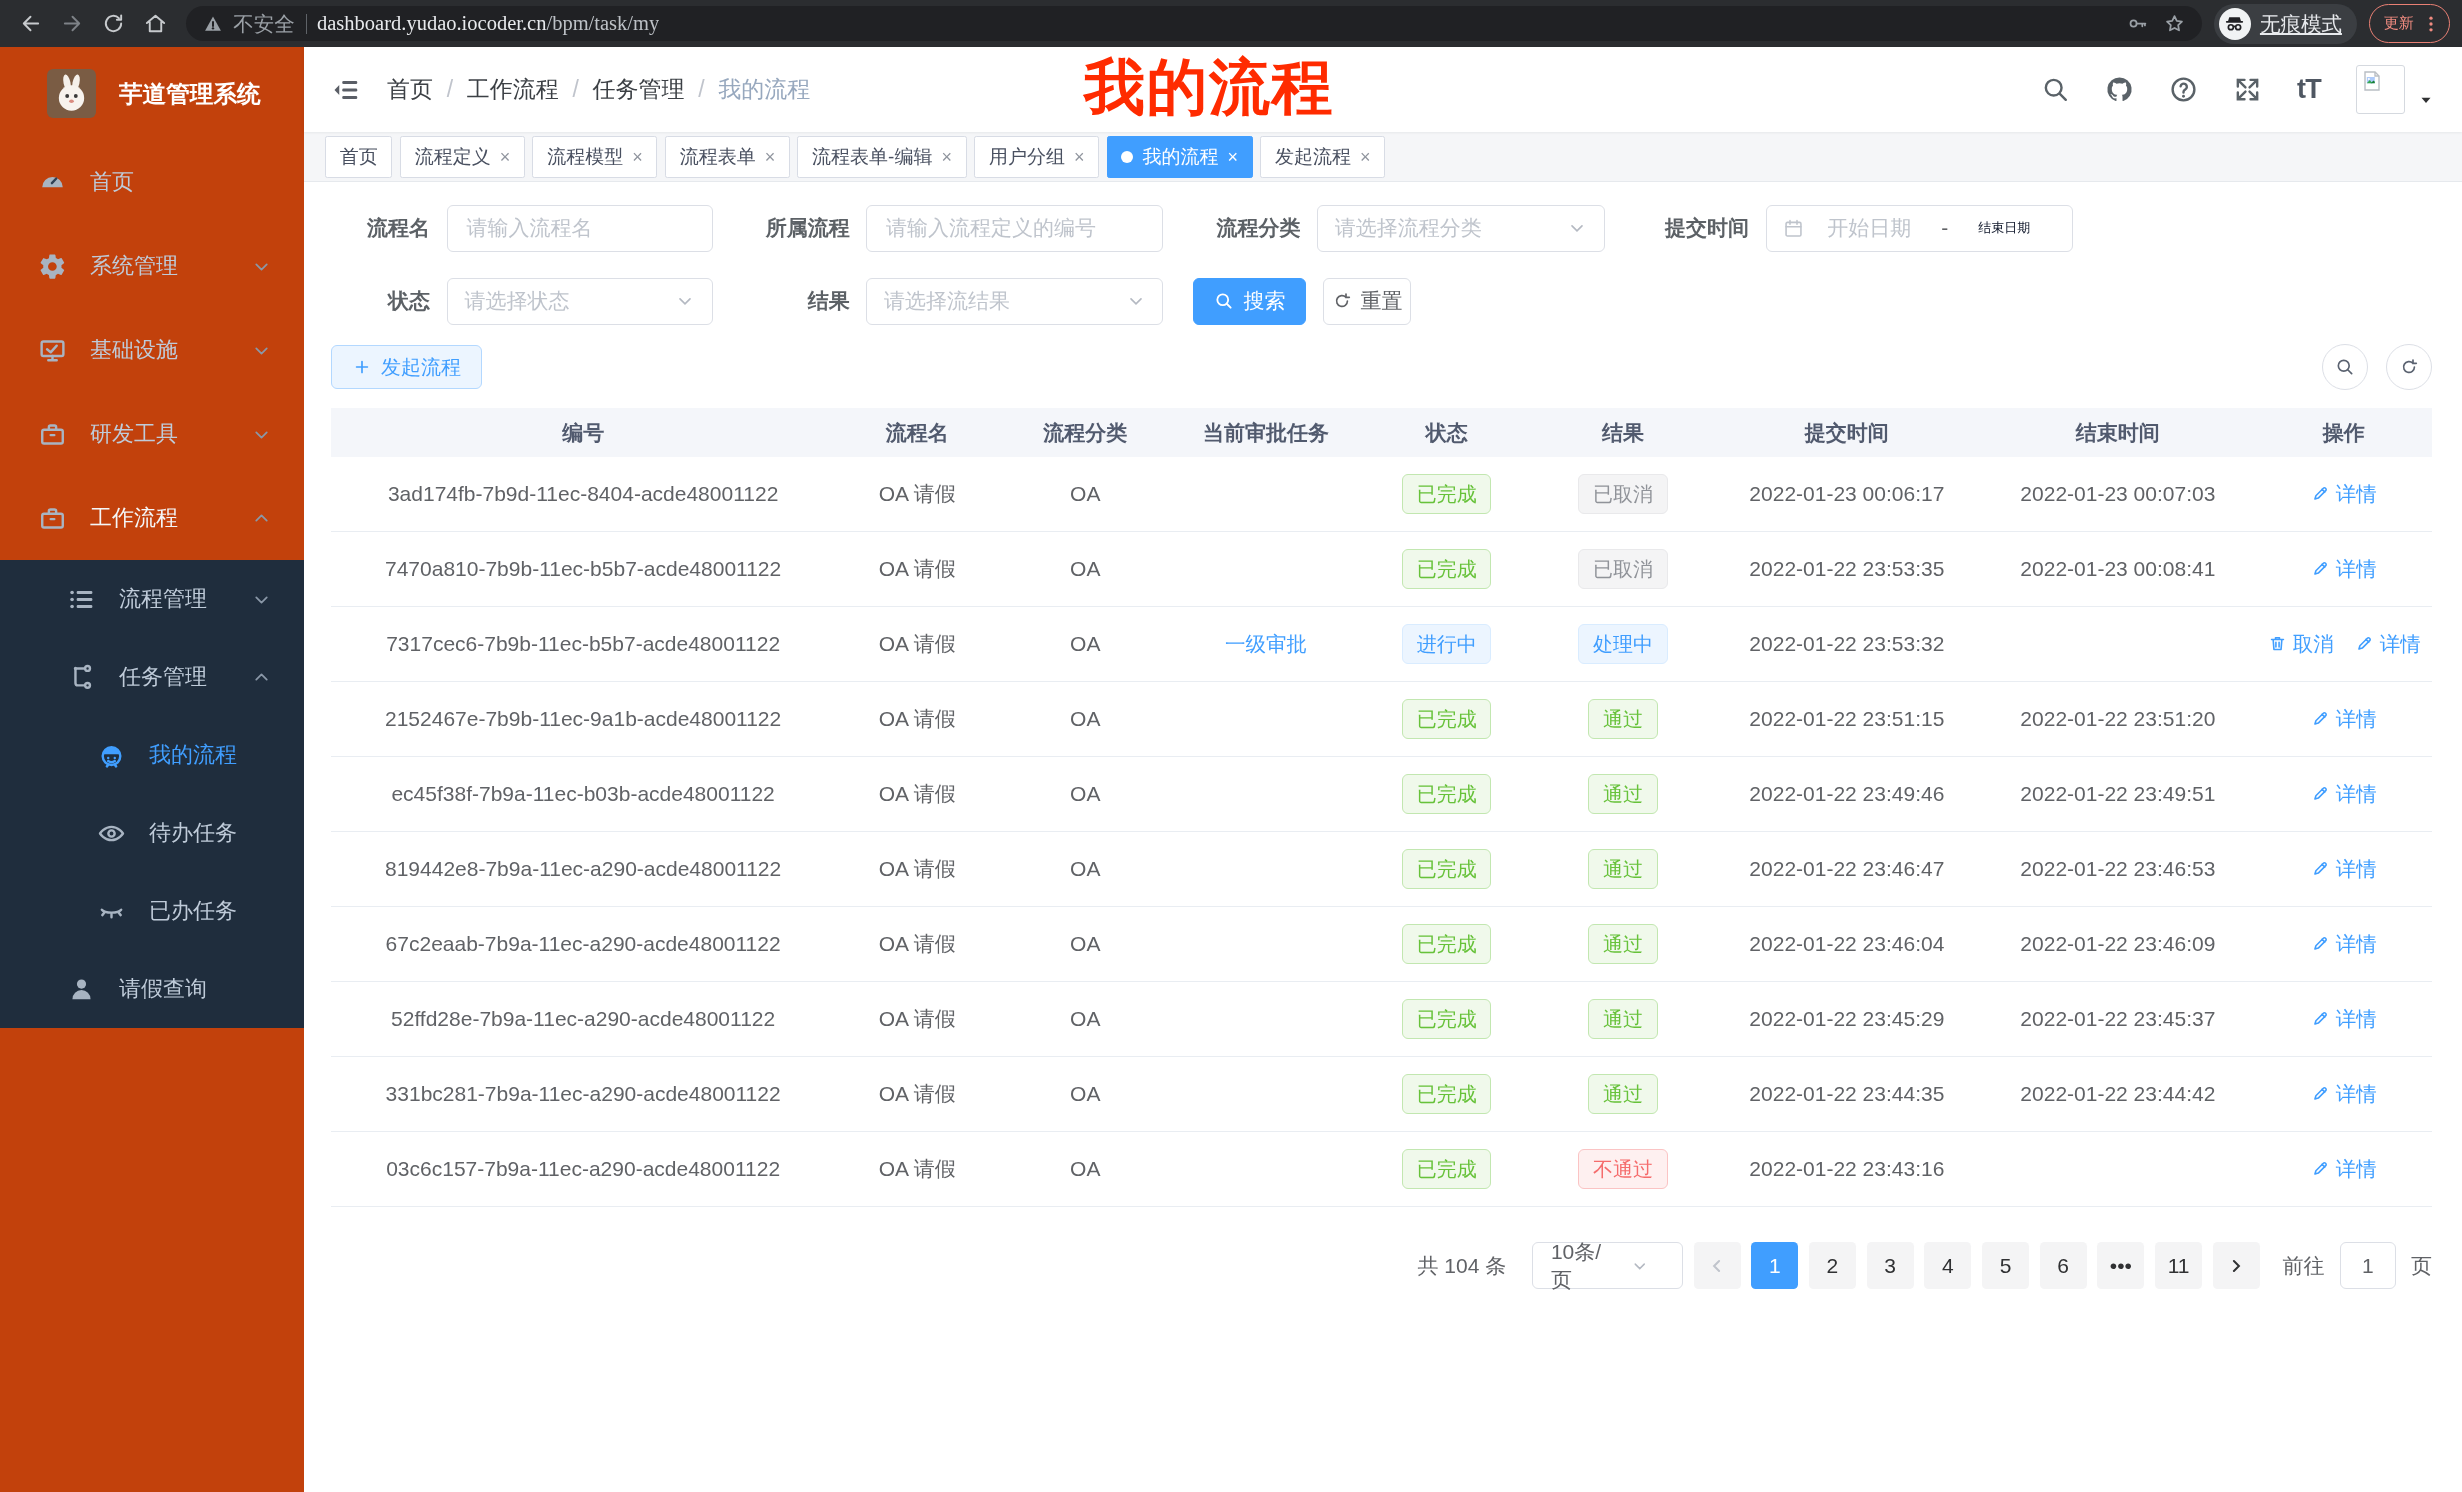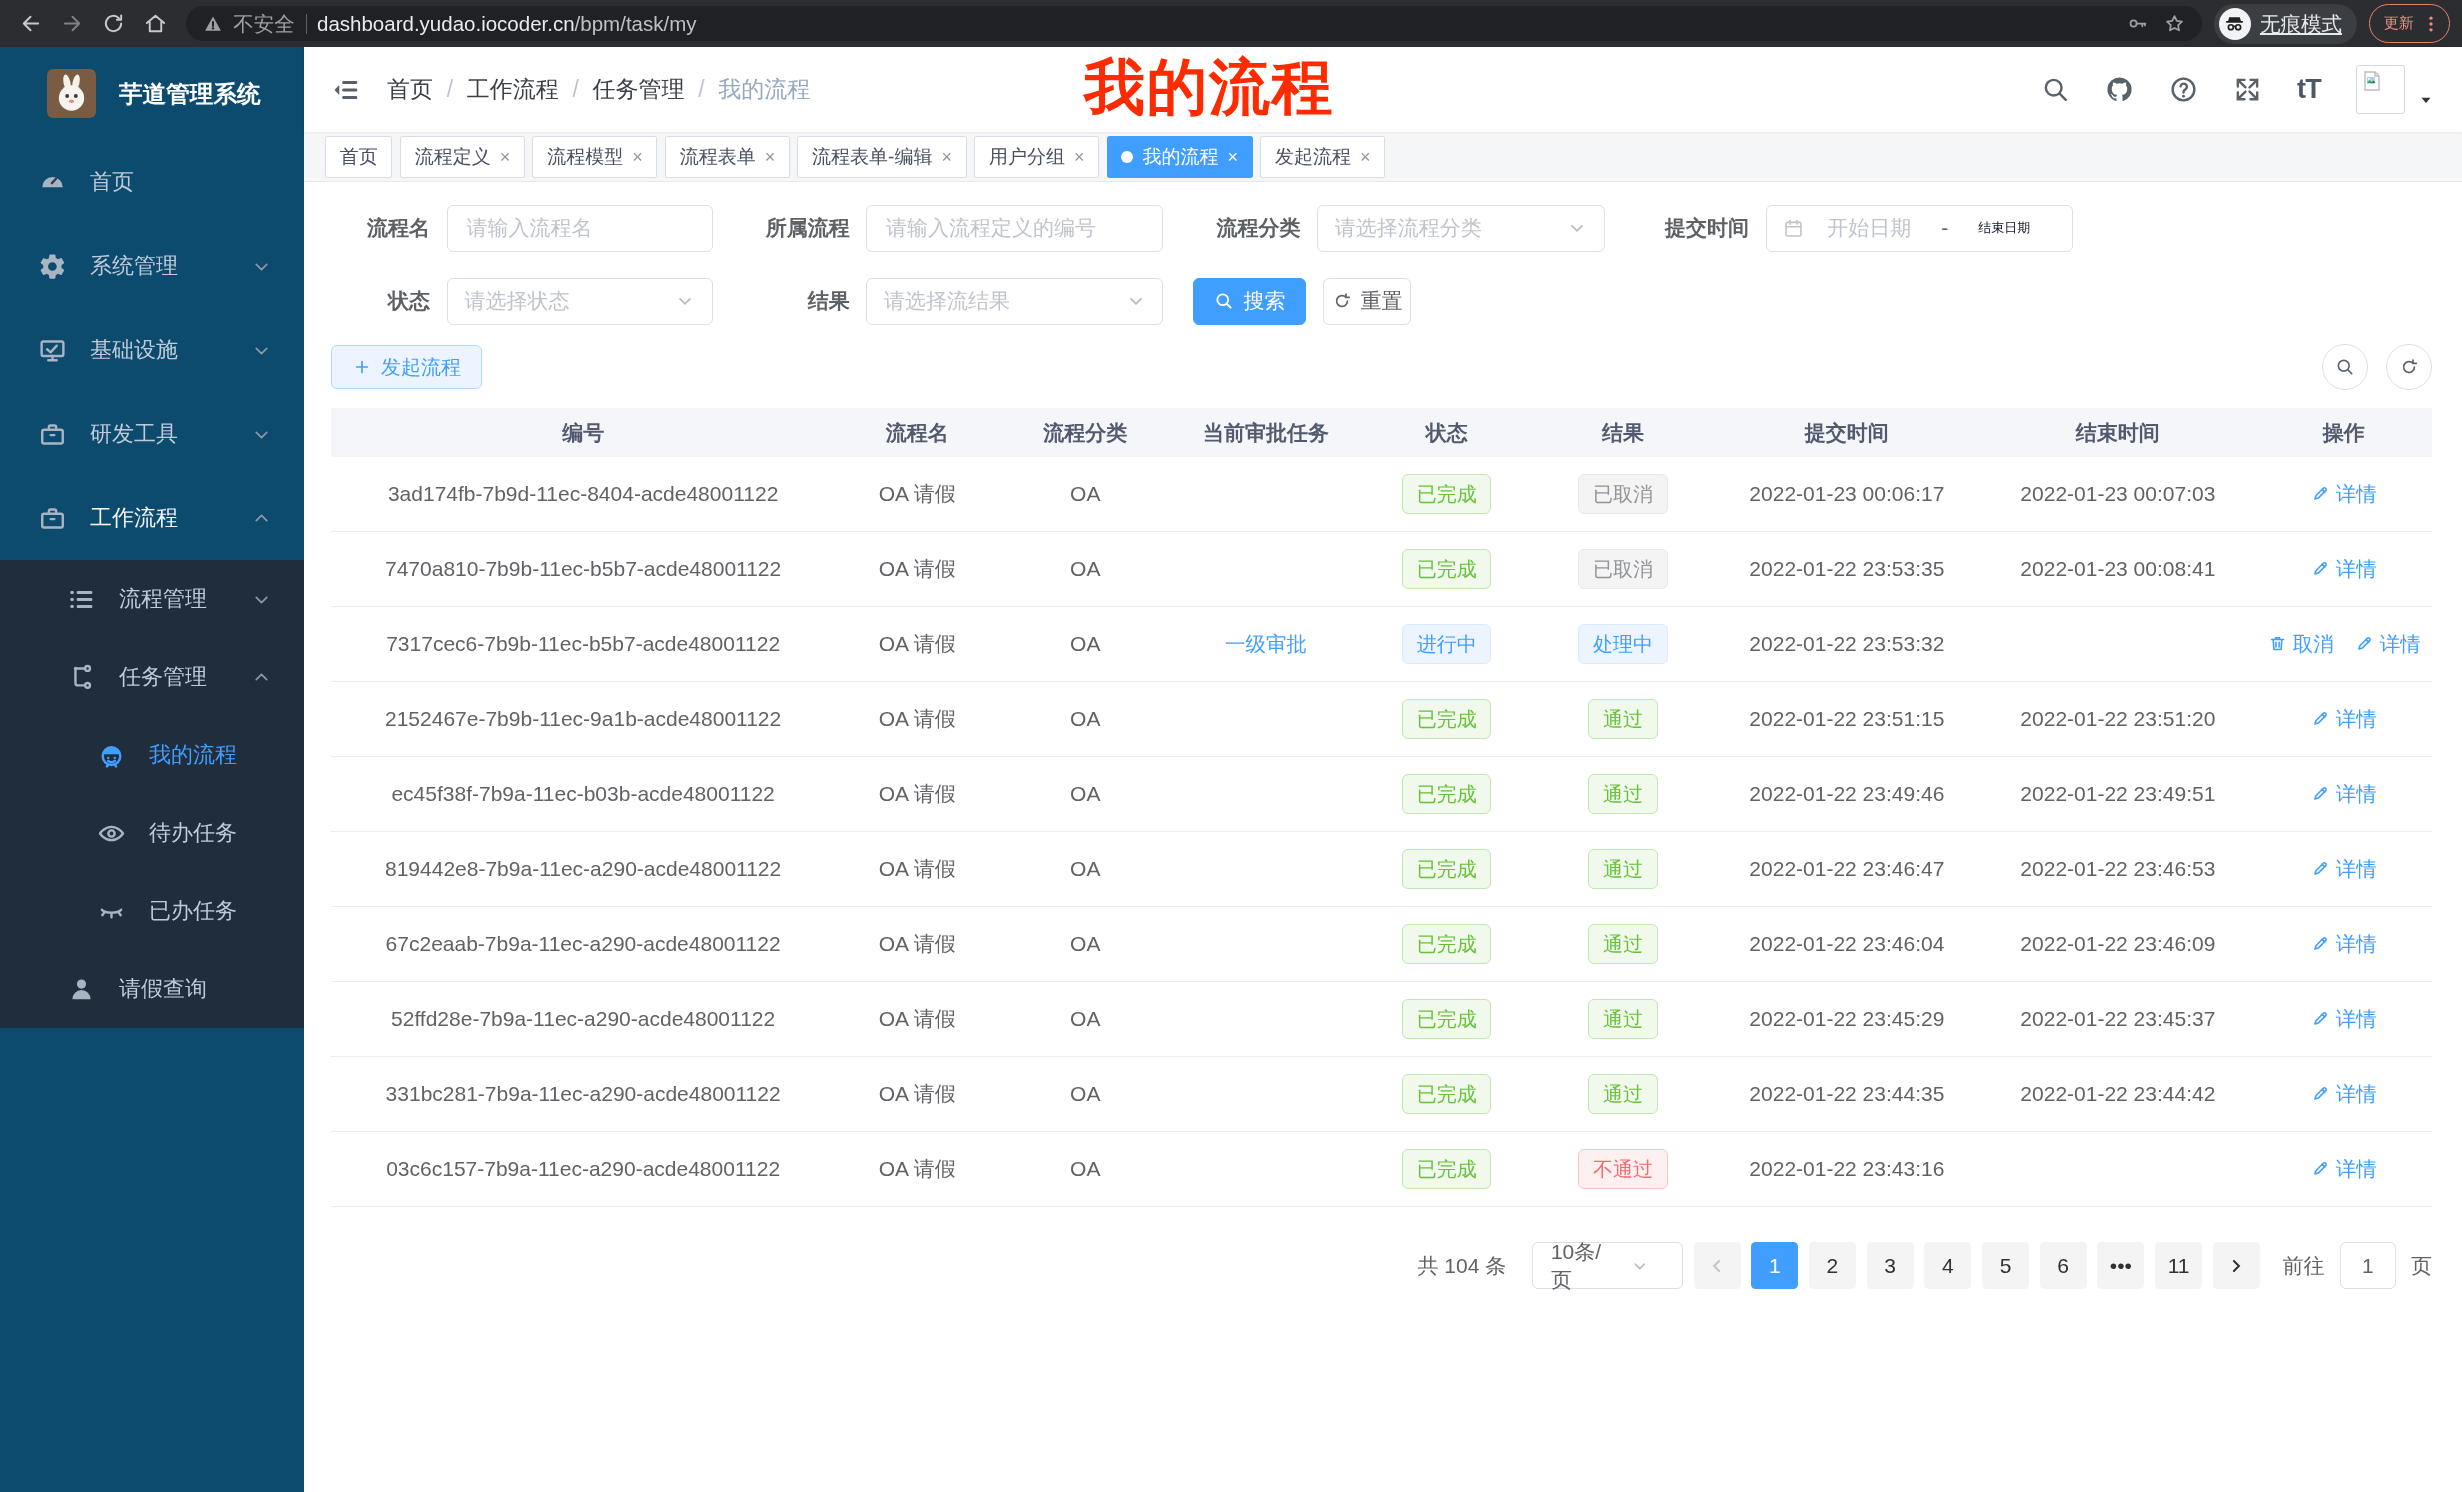--- a/index.html
+++ b/index.html
@@ -9,40 +9,40 @@
     background:#fff;-webkit-font-smoothing:antialiased;
   }
   .ico{display:inline-flex;align-items:center;justify-content:center;flex:none;}
   .ico svg{width:100%;height:100%;display:block;}
 
   
   .chrome{height:47px;background:#2b2d30;display:flex;align-items:center;padding:0 12px;gap:4.6px;}
   .chrome .nav-btn{width:37px;height:37px;display:flex;align-items:center;justify-content:center;color:#c7cacd;}
   .chrome .nav-btn svg{width:23px;height:23px;}
   .chrome .nav-btn.dim{color:#7e8287;}
-  .omnibox{flex:1;height:35px;background:#202124;border-radius:17.5px;display:flex;align-items:center;padding:0 16.7px;margin:0 7.6px;gap:10.7px;min-width:0;}
+  .omnibox{flex:1;height:35px;background:#202124;border-radius:17.5px;display:flex;align-items:center;padding:0 16.7px;margin:0 7.6px;gap:10.7px;min-width:0;font-family:Liberation Serif, serif;}
   .omnibox .warn{width:20px;height:20px;color:#9aa0a6;}
   .sec-label{color:#9aa0a6;font-size:20.5px;}
   .omni-sep{width:0.8px;height:20px;background:#5f6368;}
   .url{font-size:20.5px;white-space:nowrap;overflow:hidden;}
   .url .domain{color:#e8eaed;}
   .url .path{color:#bdc1c6;}
   .omni-right{margin-left:auto;display:flex;align-items:center;gap:16.7px;color:#9aa0a6;}
   .omni-right .ico{width:21px;height:21px;}
   .incog{height:40px;border-radius:20px;background:#3b3e42;display:flex;align-items:center;gap:9px;padding:0 15px 0 4.6px;}
   .incog-face{width:32px;height:32px;border-radius:50%;background:#f1f3f4;color:#202124;display:flex;align-items:center;justify-content:center;}
   .incog-face svg{width:23px;height:23px;}
   .incog-label{color:#e8eaed;font-size:20.5px;text-decoration:underline;}
   .update-pill{height:37px;border:1.5px solid #e98074;border-radius:20px;color:#f08b80;display:flex;align-items:center;gap:7.6px;padding:0 7.6px 0 13.7px;margin-left:7.6px;}
   .update-label{font-size:15px;}
   .update-pill .ico{width:20px;height:20px;}
 
   
   .app{display:flex;height:1446px;}
-  .sidebar{width:304px;flex:none;background:#0c4a6e;color:#bfcbd9;overflow:hidden;}
+  .sidebar{width:304px;flex:none;background:#c2410c;color:#bfcbd9;overflow:hidden;}
   .main{flex:1;min-width:0;display:flex;flex-direction:column;background:#fff;}
 
   
   .logo-row{height:93px;display:flex;align-items:center;padding-left:47px;gap:23px;}
   .logo-img{width:49px;height:49px;border-radius:4.6px;overflow:hidden;flex:none;}
   .logo-img svg{width:100%;height:100%;display:block;}
   .logo-title{color:#fff;font-size:23.6px;font-weight:600;white-space:nowrap;}
   .menu-item{display:flex;align-items:center;height:84px;padding-left:38px;gap:23px;font-size:22px;cursor:pointer;}
   .menu-item .mi{width:29px;height:29px;color:#a8b4c2;}
   .menu-item .chev{width:21px;height:21px;margin-left:auto;margin-right:32px;color:#8a98a8;}

